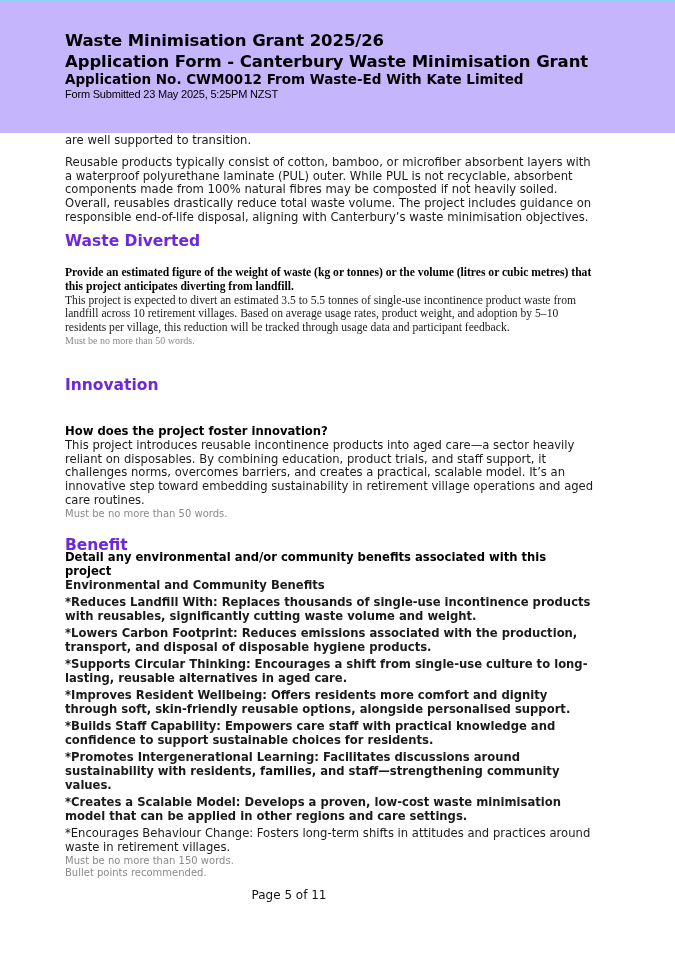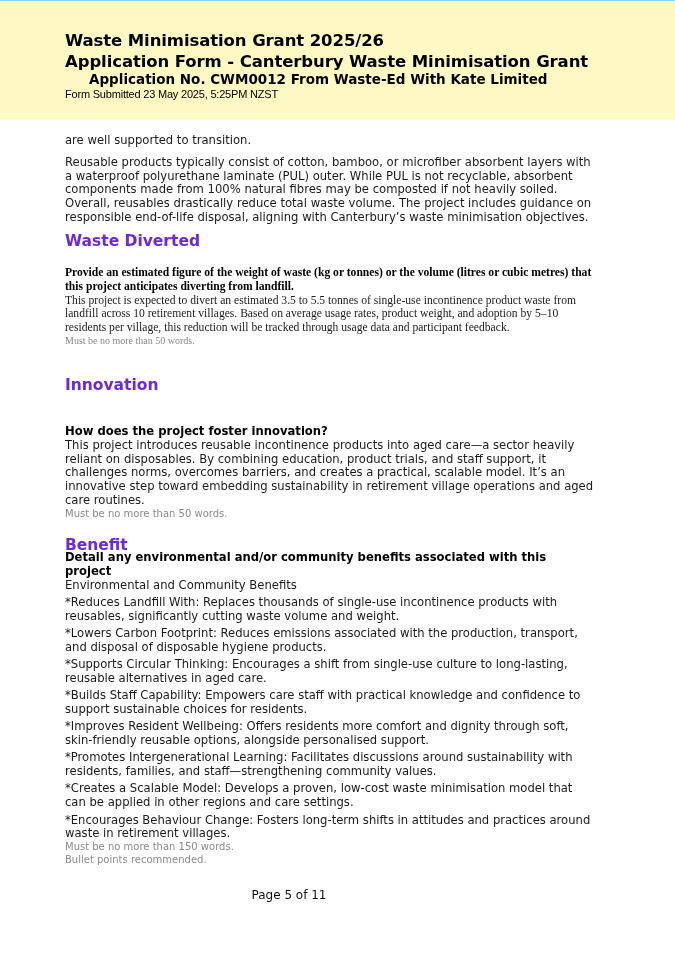--- a/index.html
+++ b/index.html
@@ -12,22 +12,22 @@
       height: 955px;
       position: relative;
       overflow: hidden;
       font-family: "DejaVu Sans", sans-serif;
       color: #111111;
     }
     .header {
       position: absolute;
       left: 0; top: 0;
       width: 675px;
-      height: 119px;
-      background: #fef9c3;
+      height: 133px;
+      background: #c4b5fd;
       border-top: 1px solid #8fd3ee;
       box-sizing: border-box;
     }
     .header .h-title1 {
       position: absolute;
       left: 65px; top: 30px;
       font-family: "DejaVu Sans", sans-serif;
       font-weight: bold;
       font-size: 16.5px;
       color: #000;
@@ -45,21 +45,20 @@
       letter-spacing: -0.1px;
     }
     .header .h-title3 {
       position: absolute;
       left: 65px; top: 70px;
       font-family: "DejaVu Sans", sans-serif;
       font-weight: bold;
       font-size: 13.5px;
       color: #000;
       white-space: nowrap;
-      margin-left: 24px;
     }
     .header .h-sub {
       position: absolute;
       left: 65px; top: 87px;
       font-family: "Liberation Sans", sans-serif;
       font-size: 11px;
       color: #000;
       white-space: nowrap;
       letter-spacing: -0.2px;
     }
@@ -69,21 +68,21 @@
       left: 65px;
       top: 126px;
       width: 530px;
       font-size: 11.6px;
       line-height: 13.8px;
       color: #1a1a1a;
     }
     .content p {
       margin: 0;
     }
-    .para { margin-bottom: 3.5px !important; }
+    .para { margin-bottom: 3.5px !important; font-weight: bold; }
 
     .section-heading {
       font-weight: bold;
       font-size: 15.5px;
       line-height: 18px;
       color: #6d28d9;
       margin: 0;
     }
     .question {
       font-weight: bold;
@@ -145,22 +144,22 @@
 
   <div class="abs" style="top:410px;">
     <h2 class="section-heading">Benefit</h2>
   </div>
   <div class="abs" style="top:425px;">
     <p class="question">Detail any environmental and/or community benefits associated with this project</p>
     <p class="para">Environmental and Community Benefits</p>
     <p class="para">*Reduces Landfill With: Replaces thousands of single-use incontinence products with reusables, significantly cutting waste volume and weight.</p>
     <p class="para">*Lowers Carbon Footprint: Reduces emissions associated with the production, transport, and disposal of disposable hygiene products.</p>
     <p class="para">*Supports Circular Thinking: Encourages a shift from single-use culture to long-lasting, reusable alternatives in aged care.</p>
+    <p class="para">*Improves Resident Wellbeing: Offers residents more comfort and dignity through soft, skin-friendly reusable options, alongside personalised support.</p>
     <p class="para">*Builds Staff Capability: Empowers care staff with practical knowledge and confidence to support sustainable choices for residents.</p>
-    <p class="para">*Improves Resident Wellbeing: Offers residents more comfort and dignity through soft, skin-friendly reusable options, alongside personalised support.</p>
     <p class="para">*Promotes Intergenerational Learning: Facilitates discussions around sustainability with residents, families, and staff—strengthening community values.</p>
     <p class="para">*Creates a Scalable Model: Develops a proven, low-cost waste minimisation model that can be applied in other regions and care settings.</p>
     <p>*Encourages Behaviour Change: Fosters long-term shifts in attitudes and practices around waste in retirement villages.</p>
     <p class="hint">Must be no more than 150 words.</p>
     <p class="hint">Bullet points recommended.</p>
   </div>
 </div>
 
 <div class="footer">Page 5 of 11</div>
 

